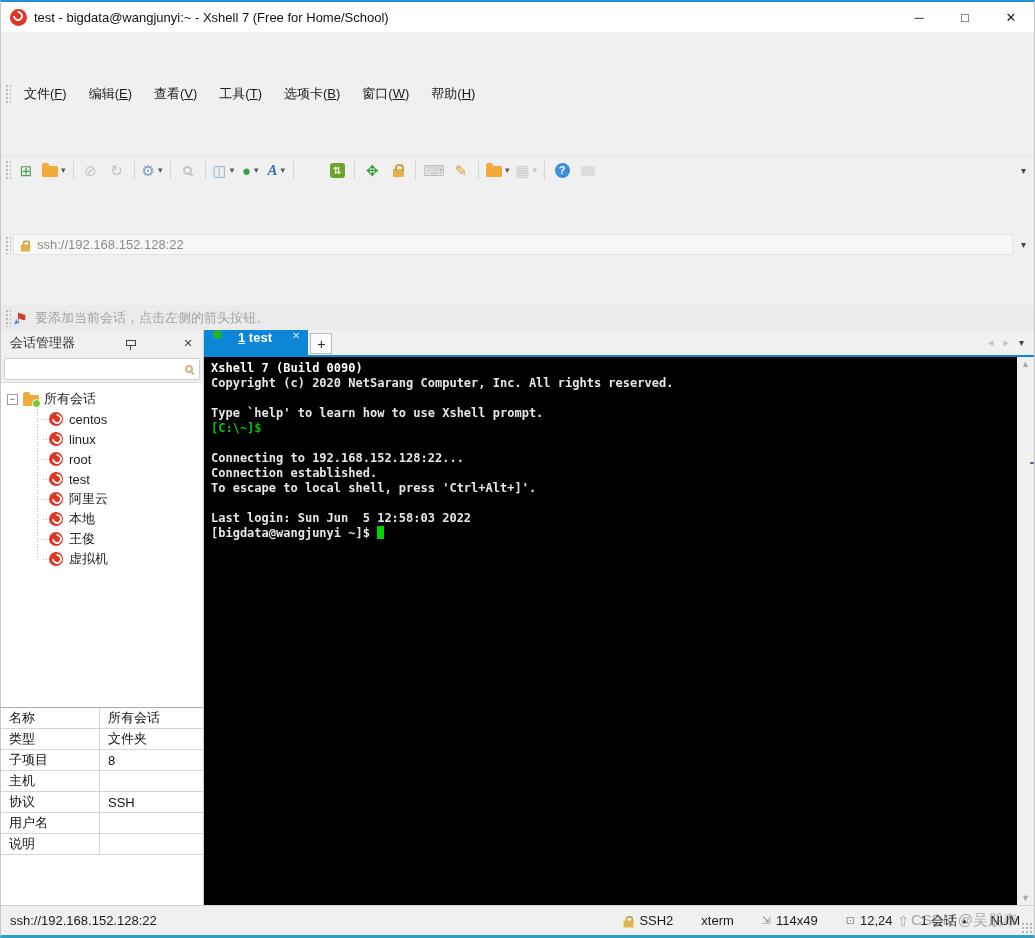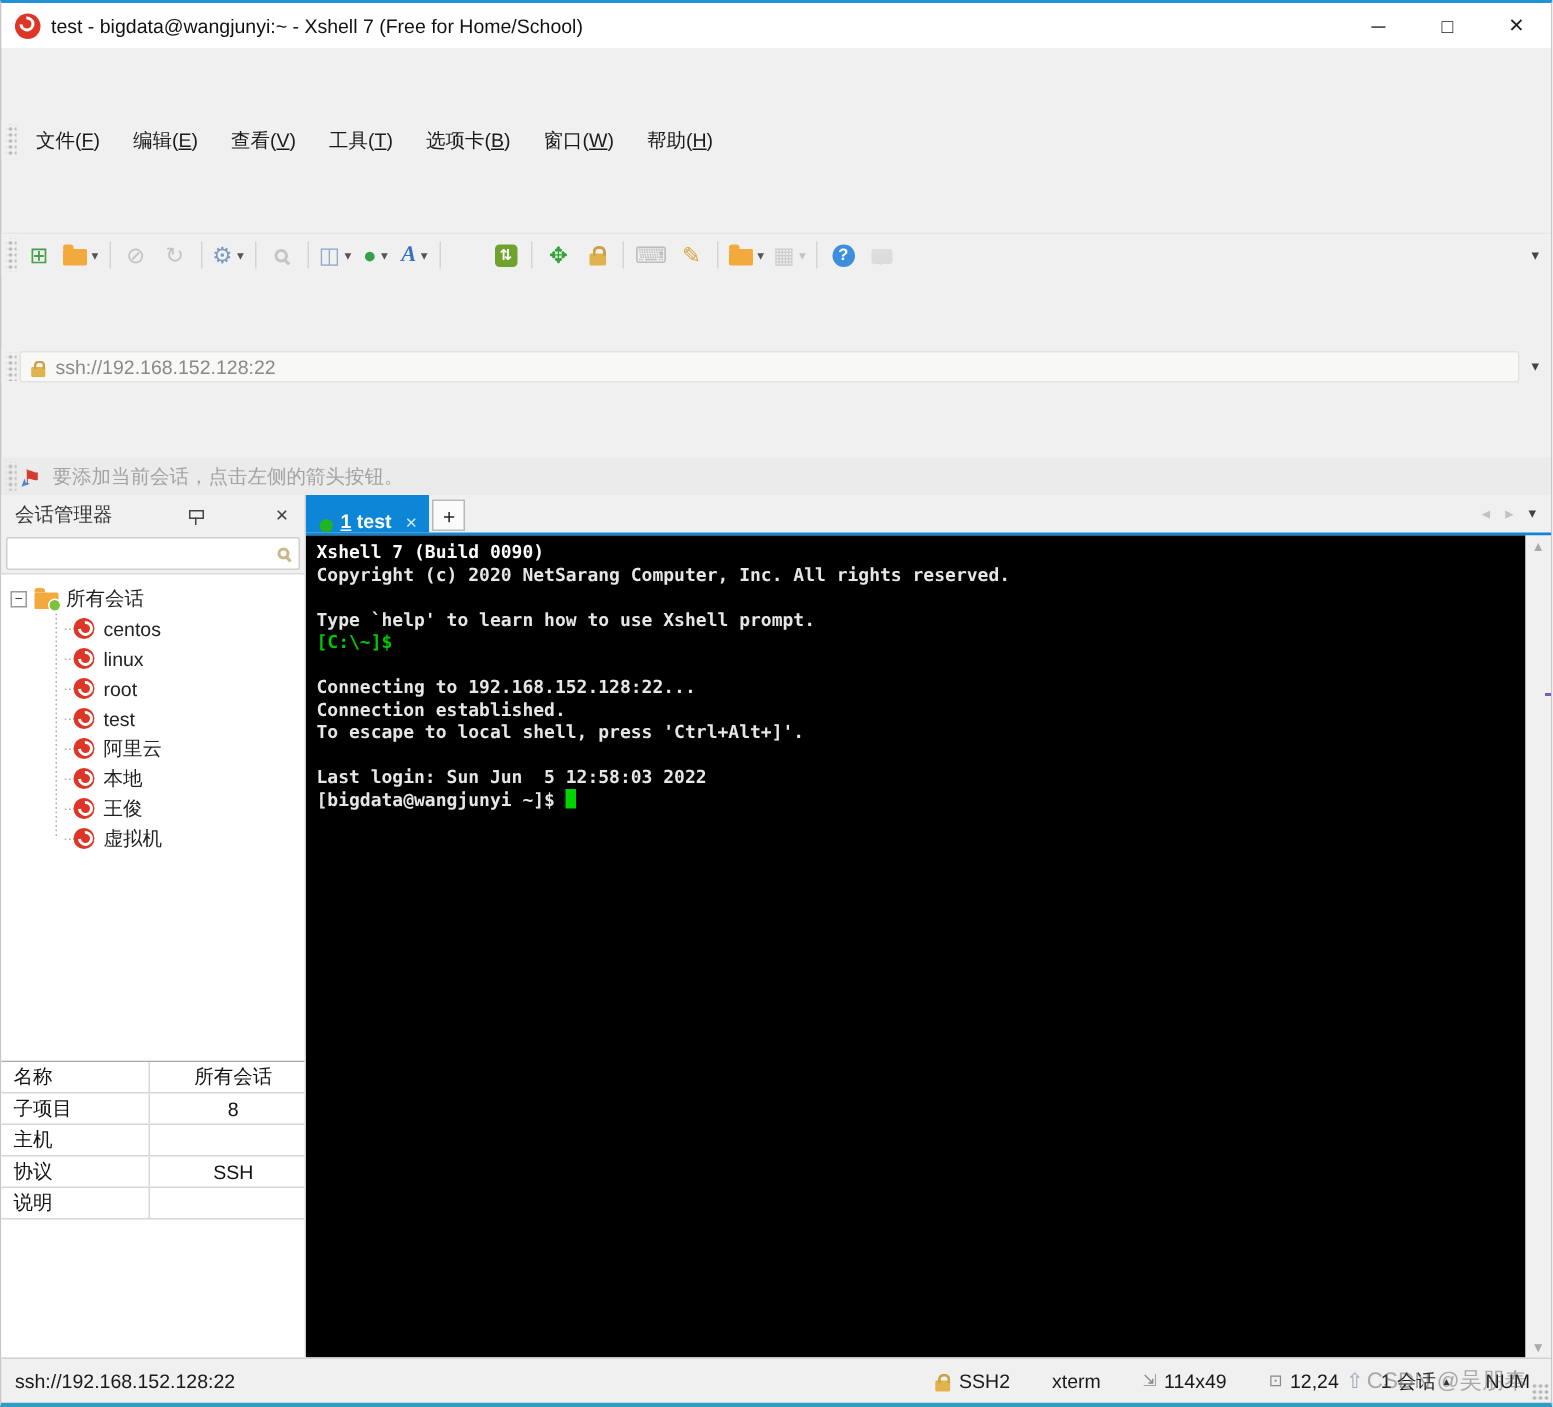--- a/index.html
+++ b/index.html
@@ -106,30 +106,30 @@
               border-radius:50%; background:#7ec33c; border:1px solid #fff; }
   .tree-vline { position:absolute; left:36px; top:26px; width:1px; height:150px;
               background-image:linear-gradient(#b0b0b0 1px, rgba(0,0,0,0) 1px); background-size:1px 3px; }
   .tree-children { margin-left:30px; }
   .tree-item { display:flex; align-items:center; height:20px; gap:6px; padding-left:12px; position:relative; cursor:default; }
   .tree-item::before { content:""; position:absolute; left:6px; top:10px; width:8px; height:1px;
               background-image:linear-gradient(to right,#b0b0b0 1px, rgba(0,0,0,0) 1px); background-size:3px 1px; }
 
   
   .props { flex:none; height:198px; background:#fff; border-top:1px solid #a9a9a9; font-size:13px; }
-  .prow { display:flex; height:21px; border-bottom:1px solid #d6d6d6; align-items:center;text-align:center; }
+  .prow { display:flex; height:21px; border-bottom:1px solid #d6d6d6; align-items:center; }
   .plabel { width:99px; flex:none; padding-left:8px; border-right:1px solid #d6d6d6; height:100%;
             display:flex; align-items:center; color:#111; }
   .pvalue { flex:1; padding-left:8px; color:#111; }
 
   
   .rightpanel { flex:1; display:flex; flex-direction:column; min-width:0; background:#f0f0f0; }
   .tabbar { height:25px; display:flex; align-items:flex-end; flex:none; }
-  .tab-active { height:25px; background:#0e86d8; color:#fff; display:flex; align-items:flex-end;
-                padding:0 8px 0 9px; gap:5px; font-weight:bold; }
+  .tab-active { height:25px; background:#0e86d8; color:#fff; display:flex; align-items:flex-start;
+                padding:0 8px 0 9px; gap:16px; font-weight:bold; }
   .tab-dot { width:9px; height:9px; border-radius:50%; background:#23b323; flex:none; }
   .tab-close { font-weight:normal; font-size:10px; color:#cfe6f7; margin-left:4px; }
   .newtab { width:22px; height:21px; margin:0 0 1px 2px; background:#fbfbfb; border:1px solid #b9b9b9;
             display:flex; align-items:center; justify-content:center; font-size:14px; color:#222; }
   .tab-right { margin-left:auto; display:flex; align-items:center; gap:10px; padding-right:10px; height:100%; }
   .tab-nav { color:#c2c2c2; font-size:11px; }
   .tab-menu-caret { color:#444; font-size:10px; }
   .tab-underline { height:2px; background:#0e86d8; flex:none; }
 
   .termwrap { flex:1; display:flex; min-height:0; }
@@ -345,30 +345,38 @@
               <span>虚拟机</span>
             </div>
           </div>
       </div>
       <div class="props" id="props">
           <div class="prow">
             <span class="plabel">名称</span>
             <span class="pvalue">所有会话</span>
           </div>
           <div class="prow">
+            <span class="plabel">类型</span>
+            <span class="pvalue">文件夹</span>
+          </div>
+          <div class="prow">
             <span class="plabel">子项目</span>
             <span class="pvalue">8</span>
           </div>
           <div class="prow">
             <span class="plabel">主机</span>
             <span class="pvalue"></span>
           </div>
           <div class="prow">
             <span class="plabel">协议</span>
             <span class="pvalue">SSH</span>
+          </div>
+          <div class="prow">
+            <span class="plabel">用户名</span>
+            <span class="pvalue"></span>
           </div>
           <div class="prow">
             <span class="plabel">说明</span>
             <span class="pvalue"></span>
           </div>
         </div>
     </div>
 
     <div class="rightpanel">
       <div class="tabbar">

